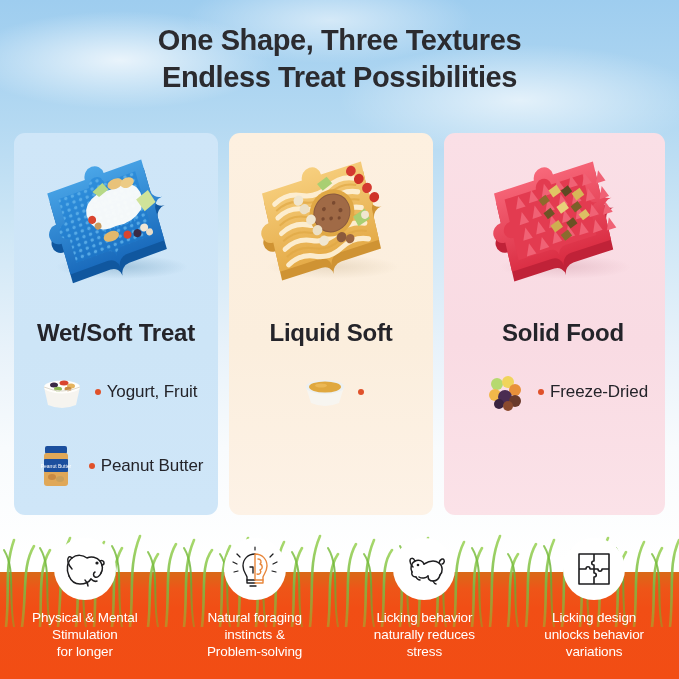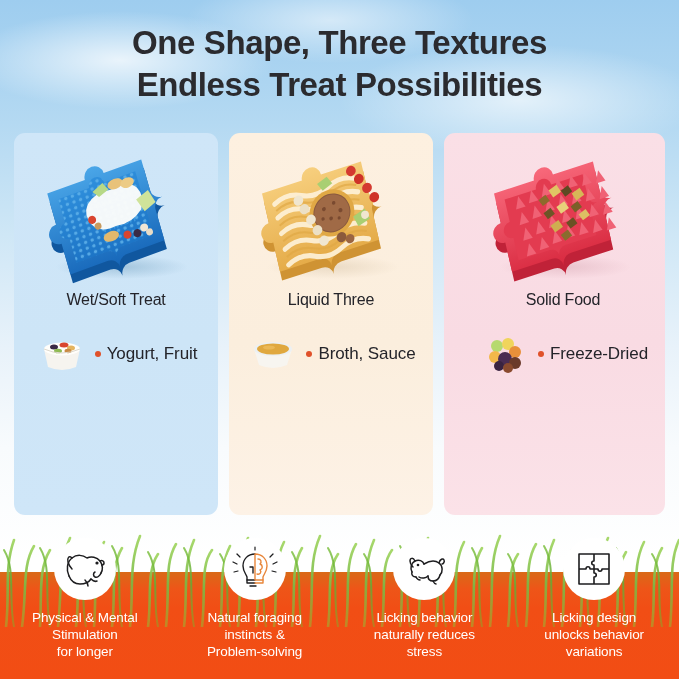--- a/index.html
+++ b/index.html
@@ -18,21 +18,21 @@
       radial-gradient(ellipse 260px 80px at 520px 100px, rgba(255,255,255,.65), rgba(255,255,255,0) 70%),
       radial-gradient(ellipse 200px 60px at 330px 20px, rgba(255,255,255,.55), rgba(255,255,255,0) 72%),
       linear-gradient(to bottom,#9ecdef 0%,#b4d9f2 22%,#cfe7f6 42%,#e8f2fa 62%,#f8fbfd 80%,#ffffff 100%);
   }
 
   
   .headline{
     position:absolute; left:0; top:22px; width:679px;
     text-align:center; z-index:6;
     color:#2b2b2f;
-    font-size:33px; font-weight:700; line-height:1.28;
+    font-size:29px; font-weight:700; line-height:1.28;
     letter-spacing:-.4px;
   }
   .headline .l2{ display:block; }
 
   
   .panels{
     position:absolute; left:14px; top:133px; width:651px; height:382px;
     display:flex; gap:11px; z-index:5;
   }
   .panel{
@@ -46,22 +46,22 @@
   .mat-stage{
     width:100%; height:150px; position:relative;
     display:flex; align-items:center; justify-content:center;
     margin-top:6px;
   }
 
   
   .mat-svg{ display:block; }
 
   .panel-title{
-    margin-top:2px;
-    font-size:16px; font-weight:400; color:#24242a;
+    margin-top:30px;
+    font-size:24px; font-weight:700; color:#24242a;
     letter-spacing:-.2px; white-space:nowrap;
   }
 
   .bullets{
     margin-top:22px; width:100%;
     display:flex; flex-direction:column; gap:28px;
     padding:0 10px;
     align-items:center;
   }
   .bullet{
@@ -188,20 +188,34 @@
             <ellipse cx="28" cy="12" rx="4.5" ry="2.5" fill="#d9452f"></ellipse>
             <ellipse cx="35" cy="15" rx="4" ry="2.5" fill="#e5b45f"></ellipse>
             <ellipse cx="22" cy="18" rx="4" ry="2.3" fill="#8fbb52"></ellipse>
             <ellipse cx="32" cy="18" rx="3.5" ry="2.2" fill="#c98a42"></ellipse>
             <path d="M8,16 q18,8 36,0" fill="none" stroke="#ddd8cd" stroke-width="1"></path>
           </svg>
         </span>
         <span class="b-dot"></span>
         <span class="b-txt">Yogurt, Fruit</span>
       </div>
+      <div class="bullet">
+        <span class="b-ico">
+          <svg width="40" height="50" viewBox="0 0 40 50">
+            <rect x="9" y="5" width="22" height="8" rx="2" fill="#1b4f9e"></rect>
+            <rect x="8" y="12" width="24" height="33" rx="3" fill="#e0a858"></rect>
+            <rect x="8" y="18" width="24" height="13" rx="1" fill="#1b4f9e"></rect>
+            <text x="20" y="27" font-family="Liberation Sans, sans-serif" font-size="5" fill="#fff" text-anchor="middle">Peanut Butter</text>
+            <ellipse cx="16" cy="36" rx="4" ry="3" fill="#c98a42"></ellipse>
+            <ellipse cx="24" cy="38" rx="4" ry="3" fill="#caa05b"></ellipse>
+          </svg>
+        </span>
+        <span class="b-dot"></span>
+        <span class="b-txt">Peanut Butter</span>
+      </div>
     </div>
   </div>
 
   <div class="panel p-cream">
     <div class="mat-stage">
       <svg class="mat-svg" width="180" height="142" viewBox="0 0 180 142">
         <defs>
           <linearGradient id="yl1" x1="0" y1="0" x2="0" y2="1">
             <stop offset="0" stop-color="#f7cf7e"></stop>
               <stop offset="1" stop-color="#e3a843"></stop>
@@ -254,34 +268,33 @@
             <circle cx="-22" cy="4" r="5" fill="#f0e6d0"></circle>
             <circle cx="-18" cy="16" r="5" fill="#ece0c6"></circle>
             <circle cx="-14" cy="28" r="5" fill="#f0e6d0"></circle>
             <circle cx="4" cy="30" r="5" fill="#8b5a3c"></circle>
             <circle cx="12" cy="34" r="4.5" fill="#9b6540"></circle>
             <circle cx="32" cy="16" r="4" fill="#f0e6d0"></circle>
           </g>
         </g>
       </svg>
     </div>
-    <div class="panel-title">Liquid Three</div>
+    <div class="panel-title">Liquid Soft</div>
 
     <div class="bullets">
       <div class="bullet">
         <span class="b-ico">
           <svg width="52" height="36" viewBox="0 0 52 36">
             <path d="M7,13 q19,-9 38,0 l-5,16 q-14,6 -28,0 z" fill="#f7f5f0"></path>
             <ellipse cx="26" cy="13" rx="19" ry="7" fill="#ecf0f2"></ellipse>
             <ellipse cx="26" cy="13" rx="16" ry="5.5" fill="#e0a83f"></ellipse>
             <ellipse cx="22" cy="11.5" rx="6" ry="2" fill="#eebb5c" opacity=".8"></ellipse>
           </svg>
         </span>
         <span class="b-dot"></span>
-        <span class="b-txt">Broth, Sauce</span>
       </div>
     </div>
   </div>
 
   <div class="panel p-pink">
     <div class="mat-stage">
       <svg class="mat-svg" width="180" height="142" viewBox="0 0 180 142">
         <defs>
           <linearGradient id="rd1" x1="0" y1="0" x2="0" y2="1">
             <stop offset="0" stop-color="#f8697b"></stop>

